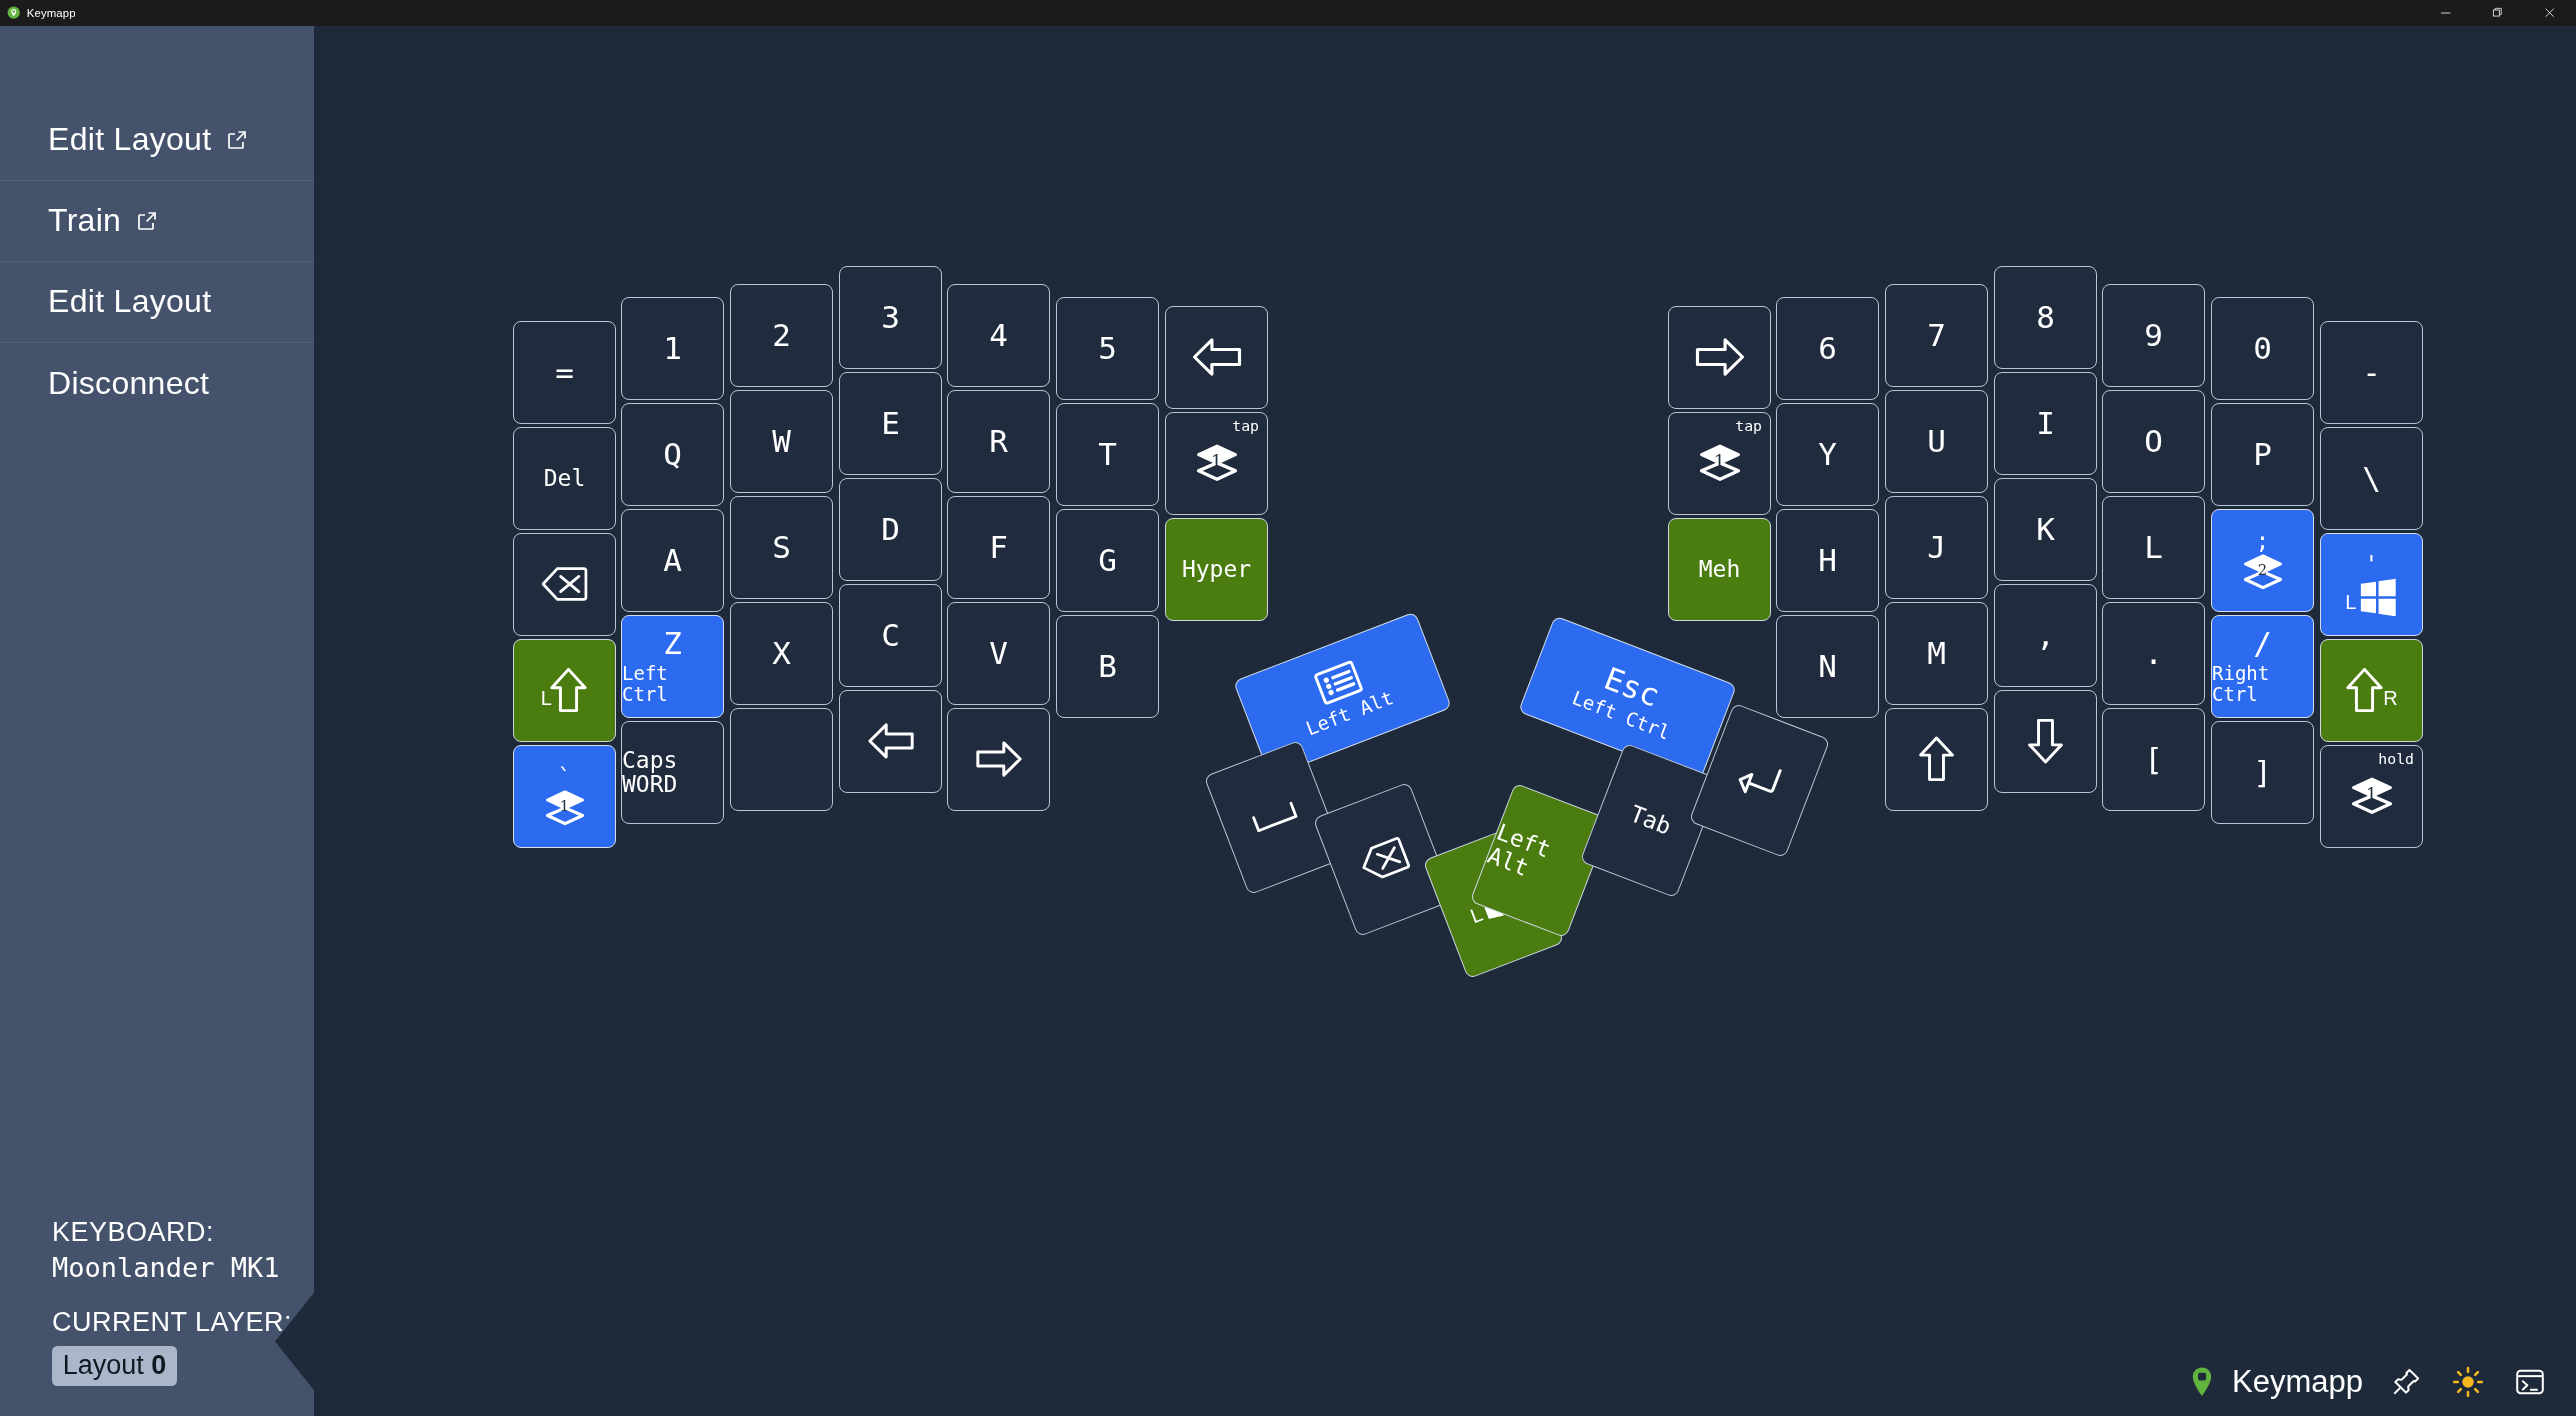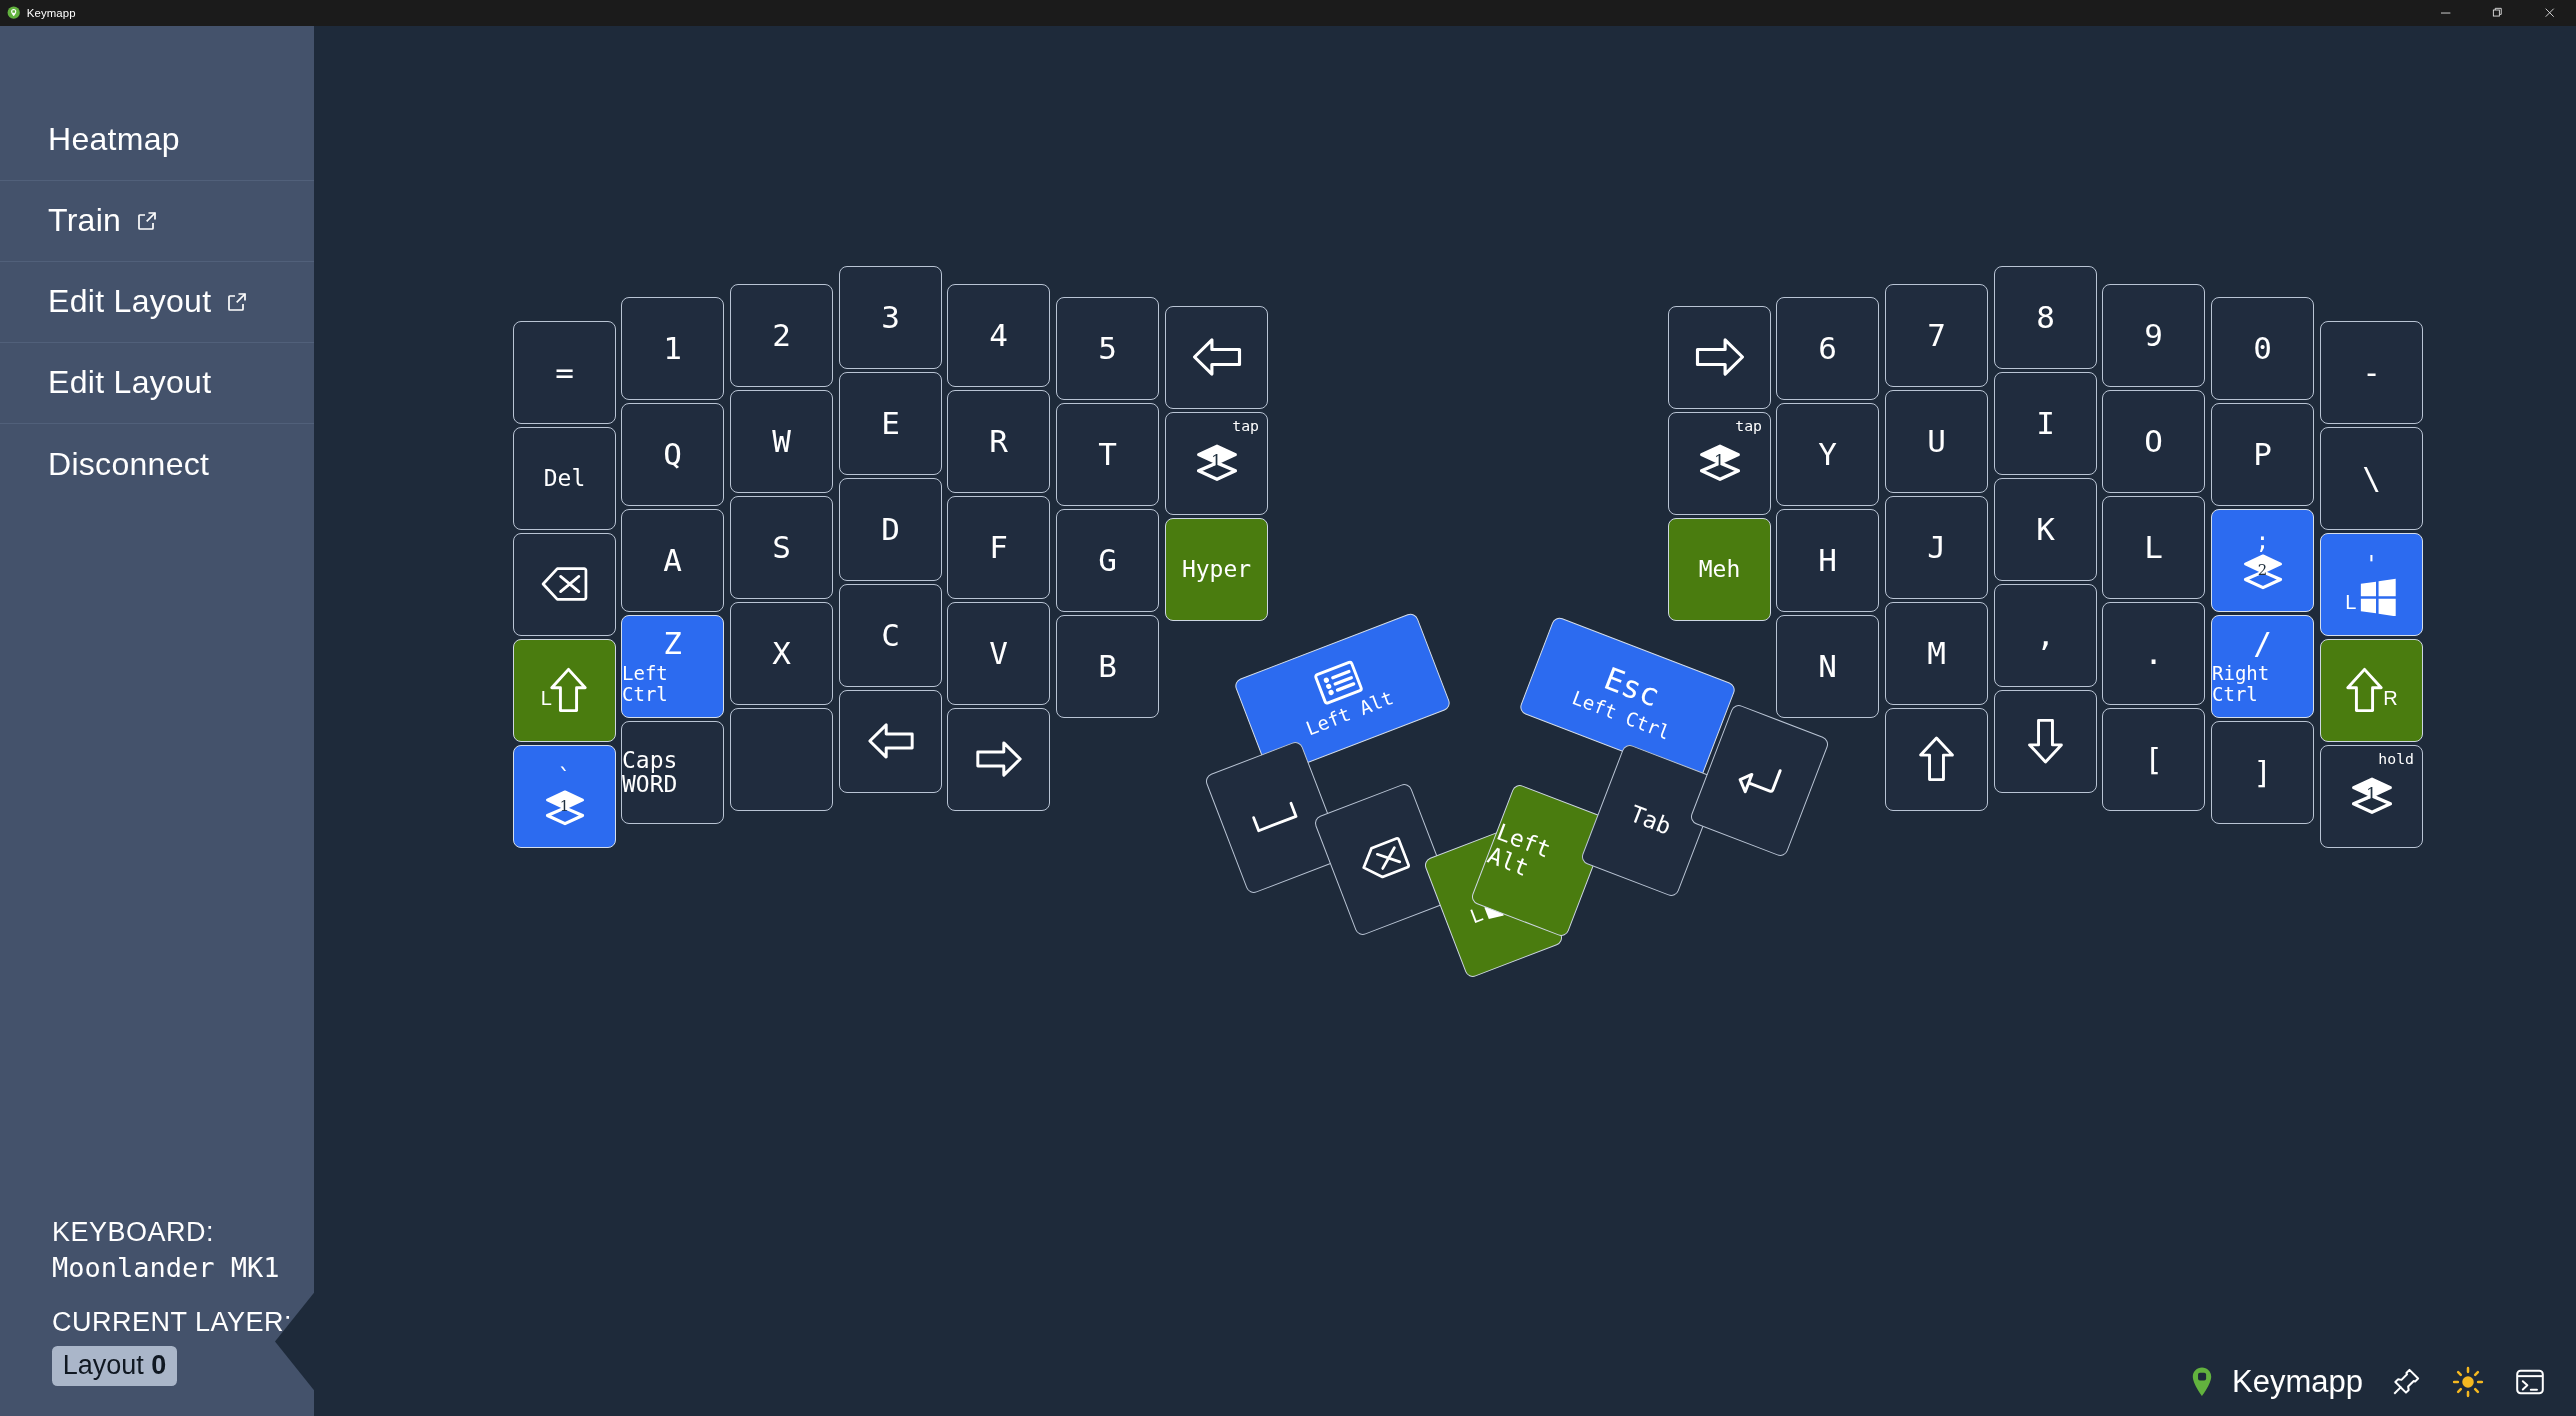--- a/index.html
+++ b/index.html
@@ -173,37 +173,34 @@
           <path d="M4 4l12 12M16 4L4 16" stroke="#e8e8e8" stroke-width="1.3" fill="none"></path>
         </svg>
     </span>
   </div>
 </div>
 
 <div id="sidebar">
   <div id="sidebar-top-pad"></div>
 
 
+
   <div class="nav-item">
-    <span>Heatmap</span>
-  </div>
-
-  <div class="nav-item">
-    <span>Train</span>
+    <span>Edit Layout</span>
     <span class="ext-icon">
       <svg width="24" height="24" viewBox="0 0 24 24" fill="none" stroke="#ffffff" stroke-width="1.7">
         <path d="M13.5 4H20v6.5"></path>
           <path d="M20 4l-8.3 8.3"></path>
         <path d="M18 14v5.2a.8.8 0 0 1-.8.8H4.8a.8.8 0 0 1-.8-.8V6.8A.8.8 0 0 1 4.8 6H10"></path>
       </svg>
     </span>
   </div>
 
   <div class="nav-item">
-    <span>Edit Layout</span>
+    <span>Train</span>
     <span class="ext-icon">
       <svg width="24" height="24" viewBox="0 0 24 24" fill="none" stroke="#ffffff" stroke-width="1.7">
         <path d="M13.5 4H20v6.5"></path>
           <path d="M20 4l-8.3 8.3"></path>
         <path d="M18 14v5.2a.8.8 0 0 1-.8.8H4.8a.8.8 0 0 1-.8-.8V6.8A.8.8 0 0 1 4.8 6H10"></path>
       </svg>
     </span>
   </div>
 
   <div class="nav-item">

